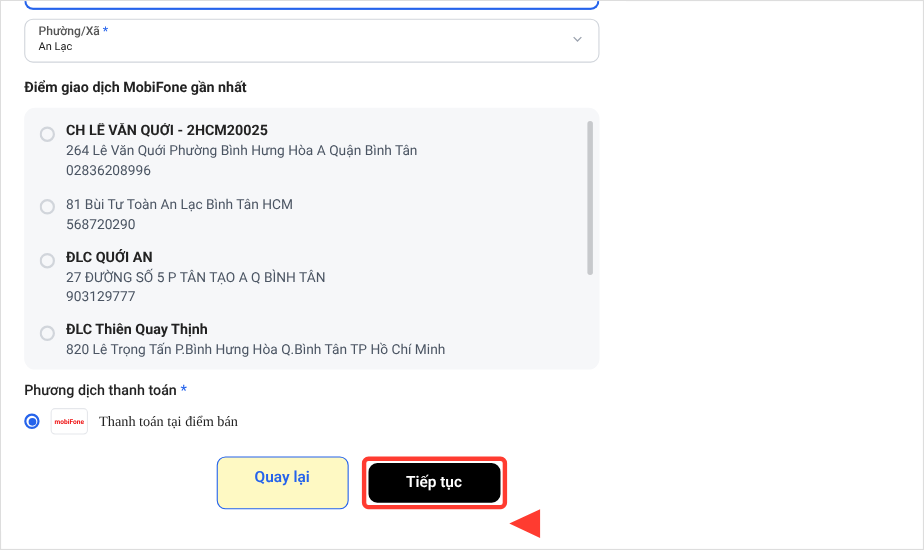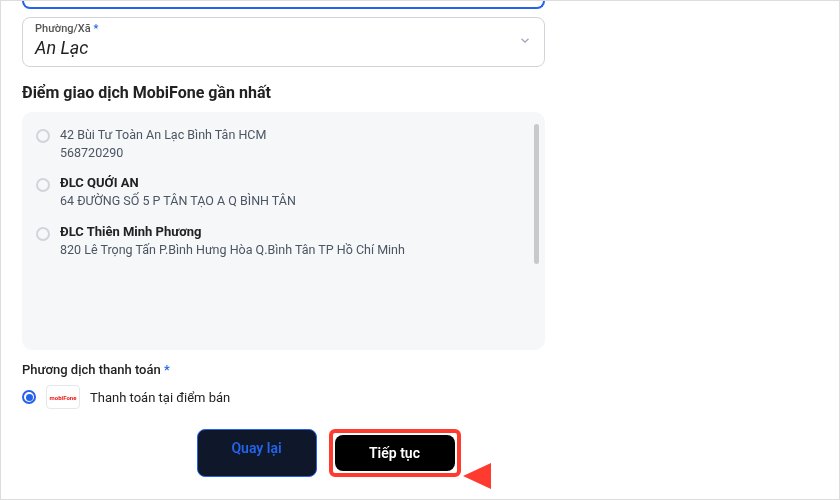--- a/index.html
+++ b/index.html
@@ -34,34 +34,33 @@
   position: relative;
   margin-bottom: 16px;
 }
 .select-label {
   font-size: 11px;
   color: #555;
   font-weight: 500;
 }
 .req { color: #2563eb; }
 .select-value {
-  font-size: 18px;
+  font-size: 10px;
   color: #222;
   margin-top: 2px;
-  font-style: italic;
 }
 .chev {
   position: absolute;
   right: 12px;
   top: 50%;
   transform: translateY(-50%);
   color: #9ca3af;
 }
 .section-title {
-  font-size: 16px;
+  font-size: 13px;
   font-weight: 700;
   color: #222;
   margin-bottom: 10px;
 }
 .list-box {
   background: #f6f7f9;
   border-radius: 10px;
   padding: 14px 6px 6px 14px;
   position: relative;
   height: 238px;
@@ -143,39 +142,40 @@
   display: flex;
   align-items: center;
   justify-content: center;
   font-size: 6px;
   color: #e11;
   font-weight: 700;
 }
 .pay-text {
   font-size: 13px;
   color: #222;
+  font-family: Liberation Serif, serif;
 }
 .btn-row {
   display: flex;
   gap: 12px;
   justify-content: center;
   margin-top: 20px;
   padding-left: 90px;
 }
 .btn {
   padding: 10px 28px;
   border-radius: 8px;
   font-size: 14px;
   font-weight: 600;
   cursor: pointer;
   min-width: 120px;
   text-align: center;
 }
 .btn-back {
-  background: #0f172a;
+  background: #fef9c3;
   color: #2563eb;
   border: 1.5px solid #2563eb;
 }
 .btn-next-wrap {
   position: relative;
   border: 4px solid #ff3b30;
   border-radius: 6px;
   padding: 2px;
 }
 .btn-next {
@@ -209,35 +209,44 @@
     </span>
   </div>
 
   <div class="section-title">Điểm giao dịch MobiFone gần nhất</div>
 
   <div class="list-box">
     <div class="list-inner">
       <div class="item">
         <div class="radio"></div>
         <div class="item-body">
-          <div class="item-addr">42 Bùi Tư Toàn An Lạc Bình Tân HCM</div>
+          <div class="item-name">CH LÊ VĂN QUỚI - 2HCM20025</div>
+          <div class="item-addr">264 Lê Văn Quới Phường Bình Hưng Hòa A Quận Bình Tân</div>
+          <div class="item-phone">02836208996</div>
+        </div>
+      </div>
+      <div class="item">
+        <div class="radio"></div>
+        <div class="item-body">
+          <div class="item-addr">81 Bùi Tư Toàn An Lạc Bình Tân HCM</div>
           <div class="item-phone">568720290</div>
         </div>
       </div>
       <div class="item">
         <div class="radio"></div>
         <div class="item-body">
           <div class="item-name">ĐLC QUỚI AN</div>
-          <div class="item-addr">64 ĐƯỜNG SỐ 5 P TÂN TẠO A Q BÌNH TÂN</div>
-        </div>
-      </div>
-      <div class="item">
-        <div class="radio"></div>
-        <div class="item-body">
-          <div class="item-name">ĐLC Thiên Minh Phương</div>
+          <div class="item-addr">27 ĐƯỜNG SỐ 5 P TÂN TẠO A Q BÌNH TÂN</div>
+          <div class="item-phone">903129777</div>
+        </div>
+      </div>
+      <div class="item">
+        <div class="radio"></div>
+        <div class="item-body">
+          <div class="item-name">ĐLC Thiên Quay Thịnh</div>
           <div class="item-addr">820 Lê Trọng Tấn P.Bình Hưng Hòa Q.Bình Tân TP Hồ Chí Minh</div>
 
         </div>
       </div>
     </div>
     <div class="scrollbar"></div>
   </div>
 
   <div class="pay-label">
     <span>Phương dịch thanh toán</span> <span class="req">*</span>

